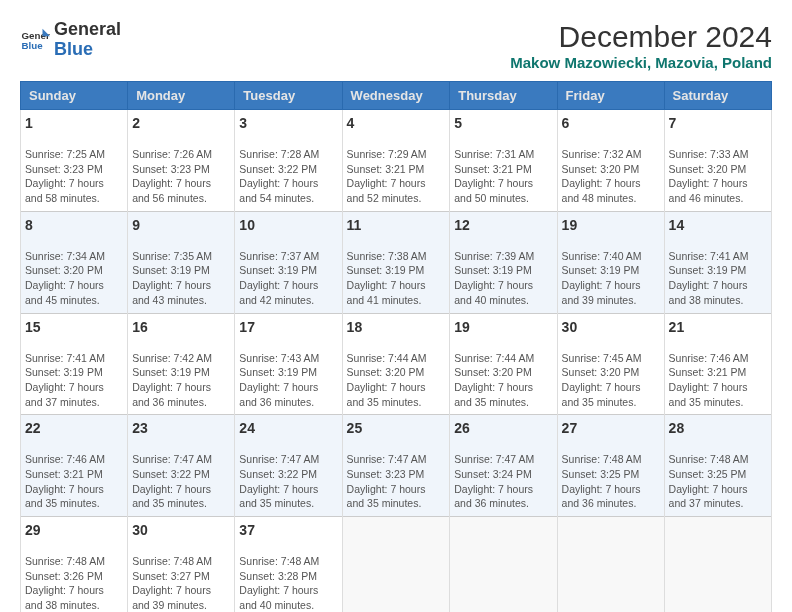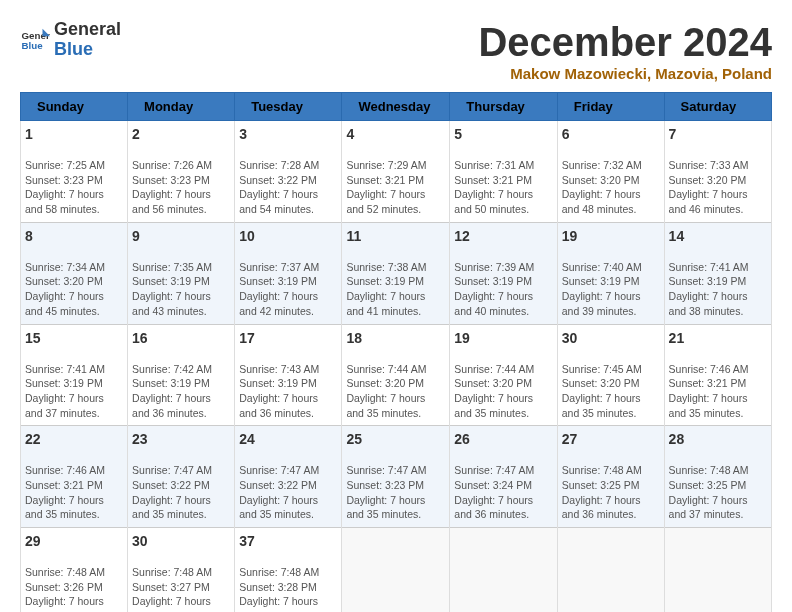--- a/index.html
+++ b/index.html
@@ -29,38 +29,38 @@
     .logo-text span.general { color: #333; }
     .logo-text span.blue { color: #2a6db5; }
     .logo-icon {
       width: 30px;
       height: 30px;
     }
     .title-block {
       text-align: right;
     }
     .month-title {
-      font-size: 40px;
-      font-weight: bold;
+      font-size: 30px;
+      font-weight: normal;
       color: #333;
     }
     .location-title {
       font-size: 15px;
-      color: #a16207;
+      color: #0f766e;
       font-weight: bold;
     }
     table {
       width: 100%;
       border-collapse: collapse;
       font-size: 11px;
     }
     thead th {
       background-color: #3a7abf;
-      color: #000000;
-      padding: 6px 16px;
+      color: #e5e5e5;
+      padding: 6px 8px;
       text-align: left;
       font-size: 13px;
       font-weight: bold;
       border: 1px solid #2a6aaf;
     }
     tbody tr {
       border-bottom: 1px solid #ccc;
     }
     tbody tr:nth-child(odd) {
       background-color: #fff;

